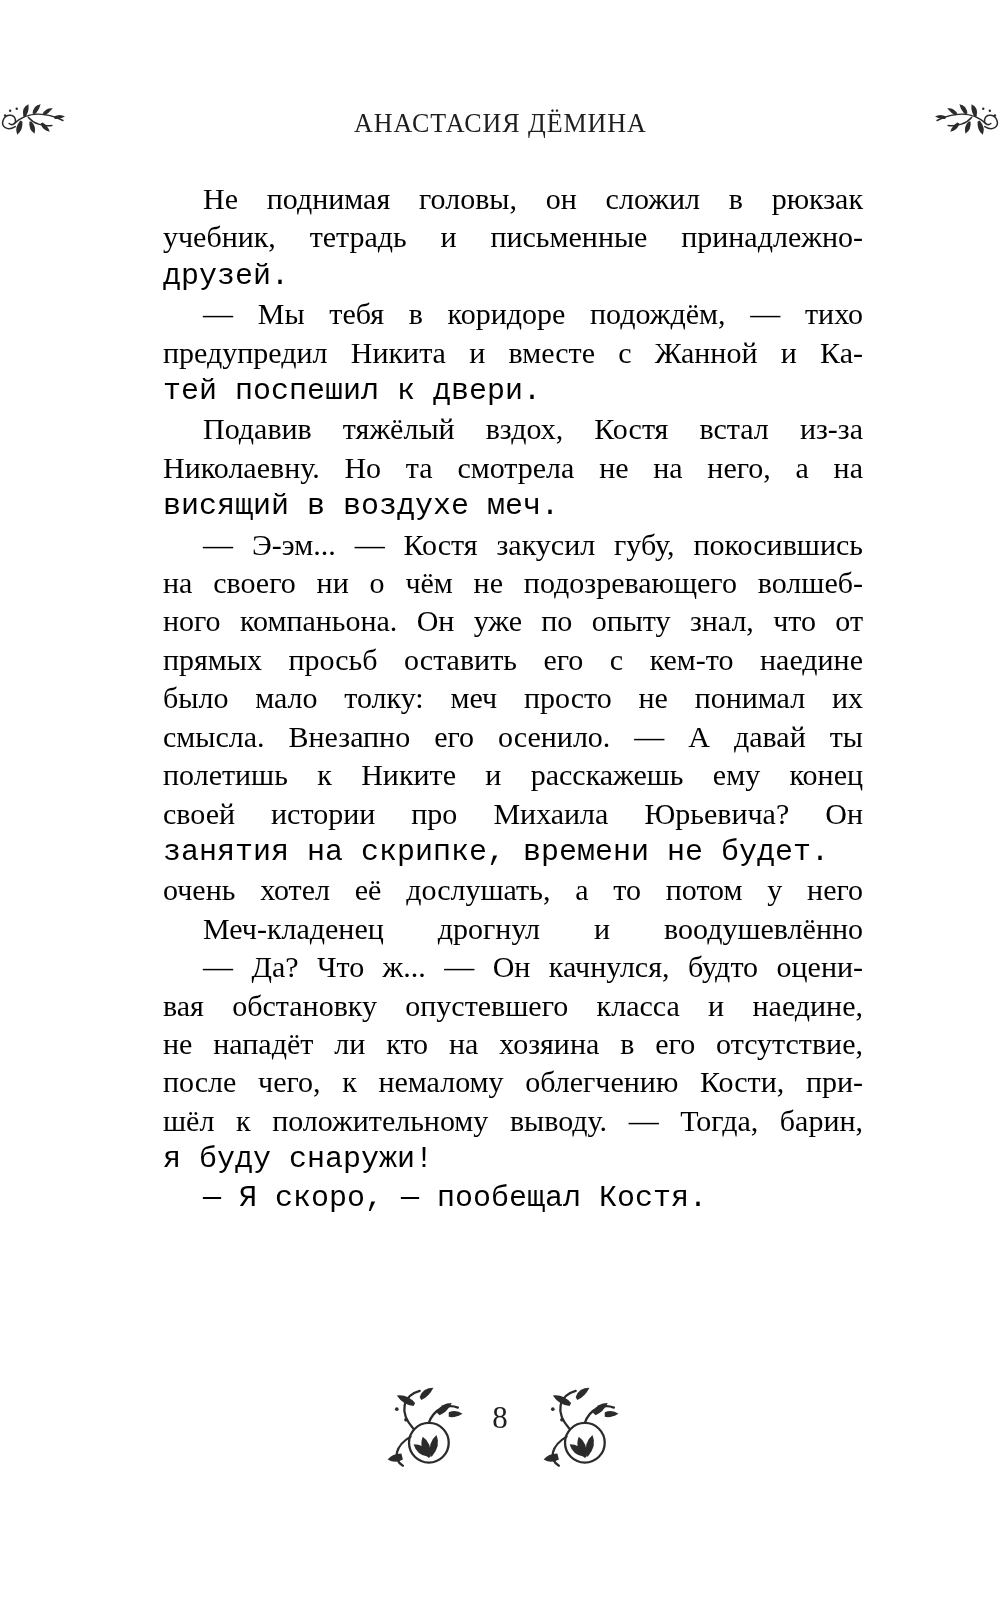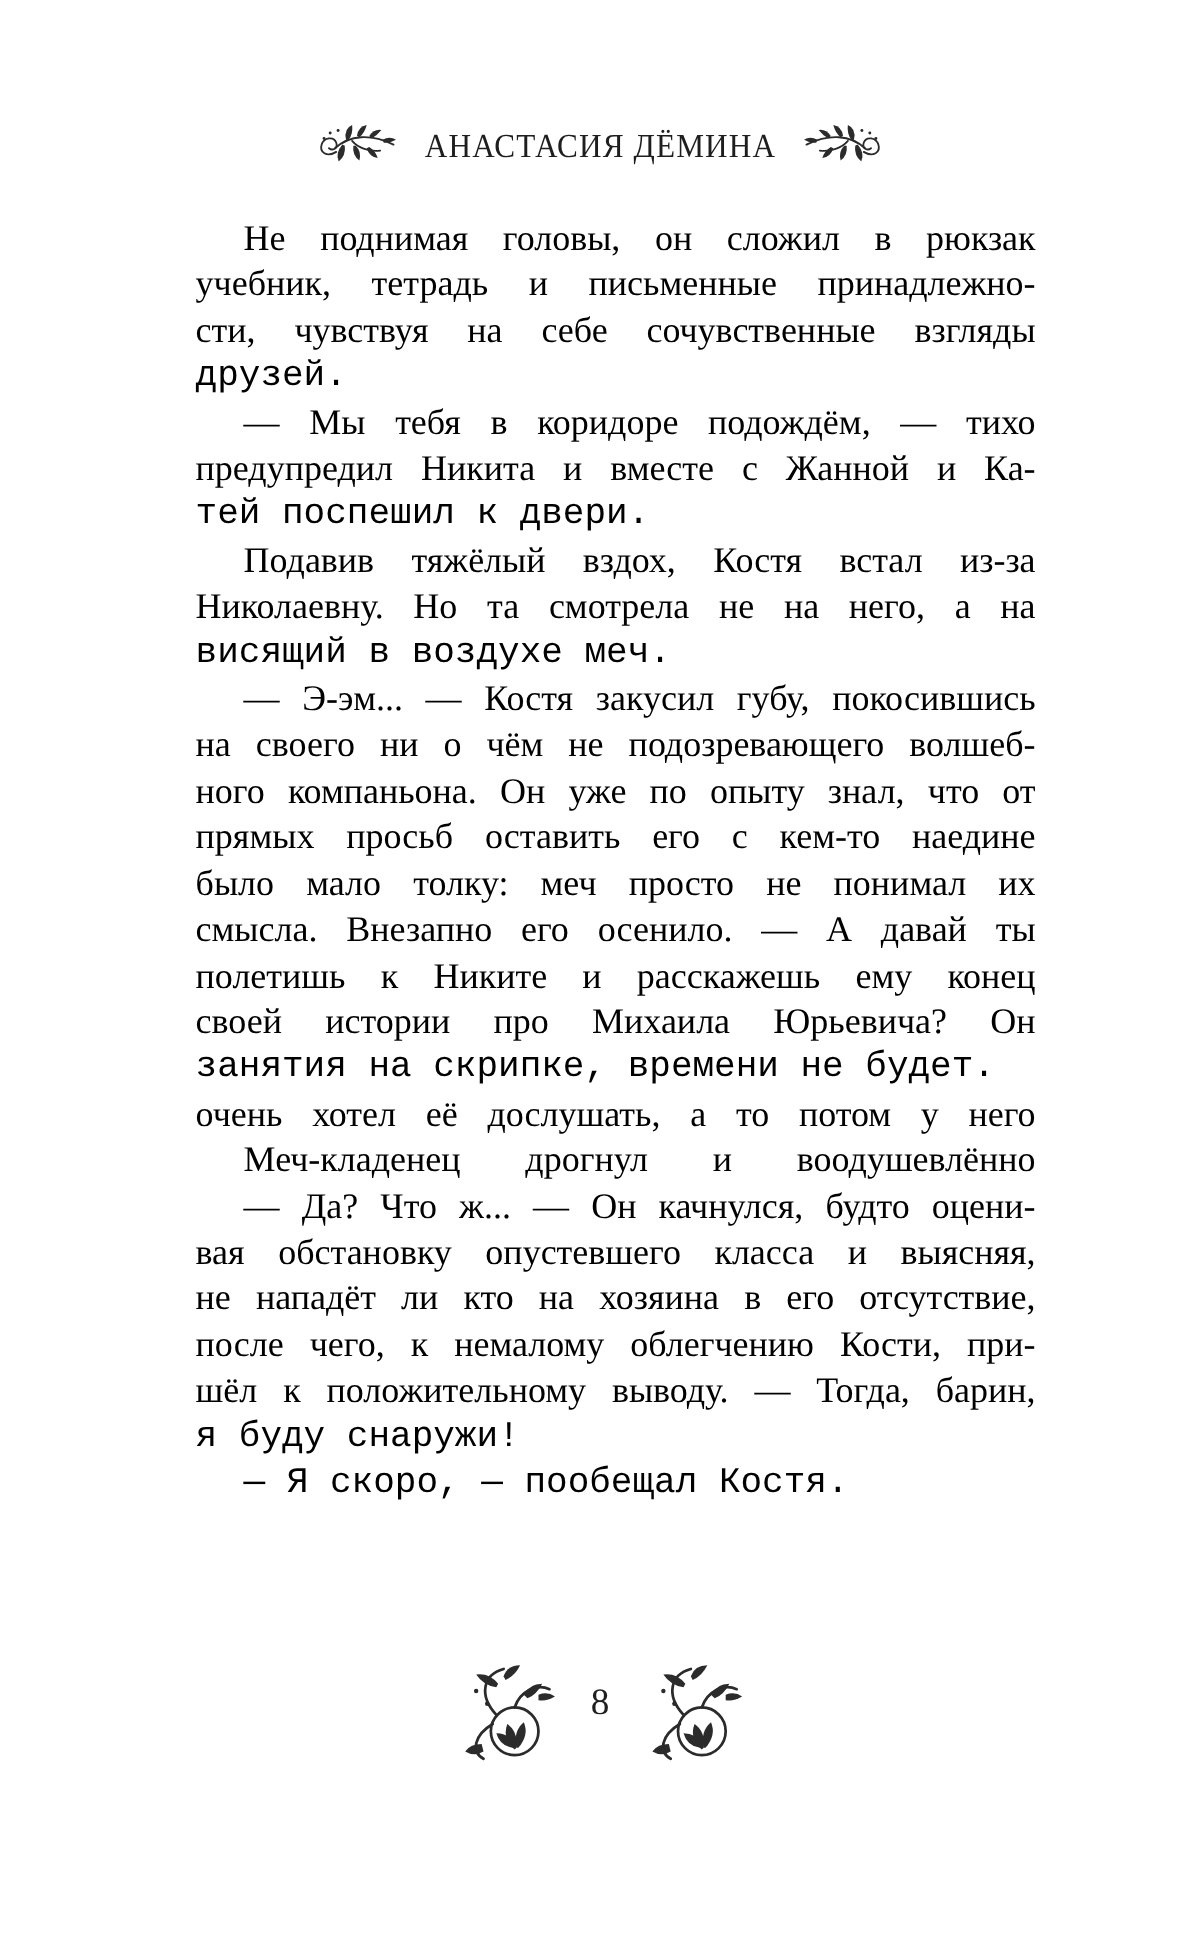--- a/index.html
+++ b/index.html
@@ -12,21 +12,21 @@
     color: #212121;
     overflow: hidden;
   }
   
   .header {
     position: absolute;
     top: 96px; left: 0;
     width: 100%;
     display: flex;
     align-items: center;
-    justify-content: center;
+    justify-content: space-between;
     gap: 12px;
   }
   .header-title {
     display: inline-block;
     font-size: 28px;
     letter-spacing: 1px;
     white-space: nowrap;
     transform: scaleX(0.93);
     color: #1e1e1e;
   }
@@ -124,21 +124,20 @@
     <span class="header-title">АНАСТАСИЯ ДЁМИНА</span>
     <svg class="orn-h mirror">
         <use href="#flourish"></use>
       </svg>
   </div>
 
   <div class="body-text">
       <div>
         <div class="line first">Не поднимая головы, он сложил в рюкзак</div>
         <div class="line">учебник, тетрадь и письменные принадлежно-</div>
-        <div class="line">сти, чувствуя на себе сочувственные взгляды</div>
         <div class="line last">друзей.</div>
       </div>
       <div>
         <div class="line first">— Мы тебя в коридоре подождём, — тихо</div>
         <div class="line">предупредил Никита и вместе с Жанной и Ка-</div>
         <div class="line last">тей поспешил к двери.</div>
       </div>
       <div>
         <div class="line first">Подавив тяжёлый вздох, Костя встал из-за</div>
         <div class="line">Николаевну. Но та смотрела не на него, а на</div>
@@ -154,21 +153,21 @@
         <div class="line">полетишь к Никите и расскажешь ему конец</div>
         <div class="line">своей истории про Михаила Юрьевича? Он</div>
         <div class="line last">занятия на скрипке, времени не будет.</div>
         <div class="line">очень хотел её дослушать, а то потом у него</div>
       </div>
       <div>
         <div class="line first">Меч-кладенец дрогнул и воодушевлённо</div>
       </div>
       <div>
         <div class="line first">— Да? Что ж... — Он качнулся, будто оцени-</div>
-        <div class="line">вая обстановку опустевшего класса и выясняя,</div>
+        <div class="line">вая обстановку опустевшего класса и наедине,</div>
         <div class="line">не нападёт ли кто на хозяина в его отсутствие,</div>
         <div class="line">после чего, к немалому облегчению Кости, при-</div>
         <div class="line">шёл к положительному выводу. — Тогда, барин,</div>
         <div class="line last">я буду снаружи!</div>
       </div>
       <div>
         <div class="line first last">— Я скоро, — пообещал Костя.</div>
       </div>
     </div>
 

